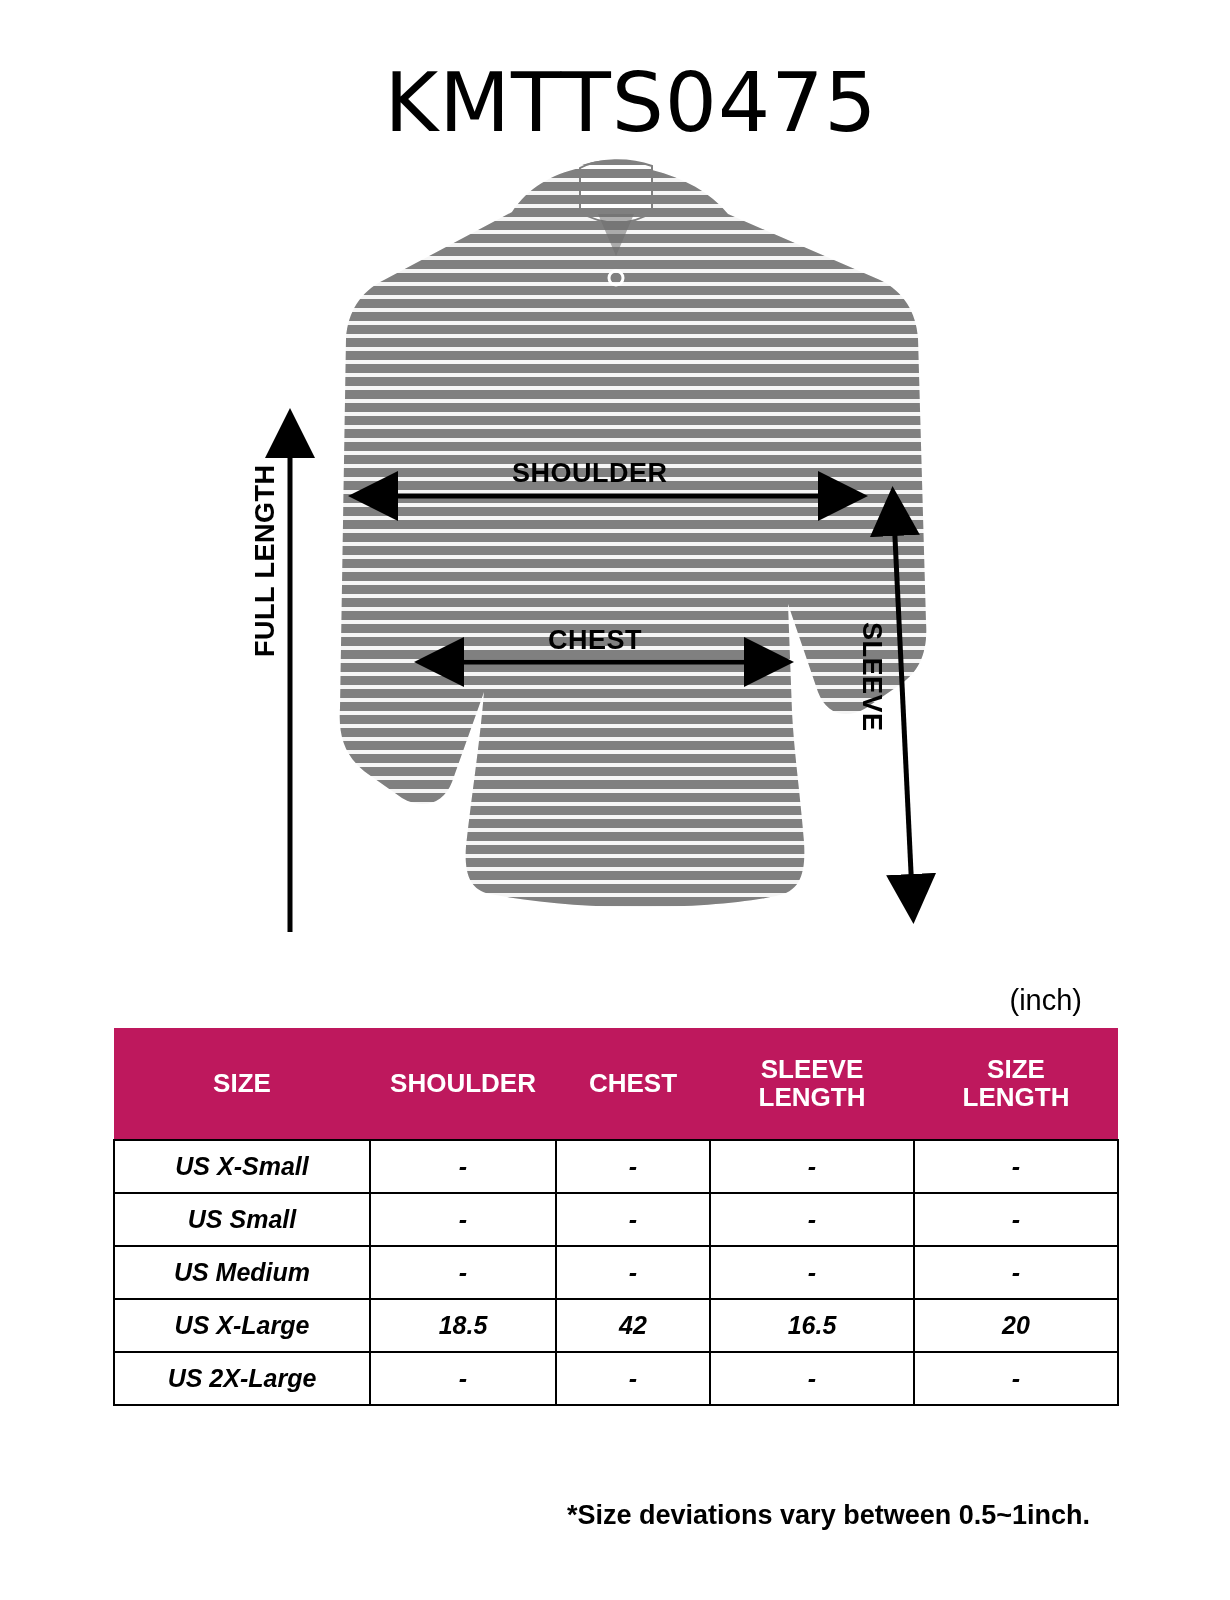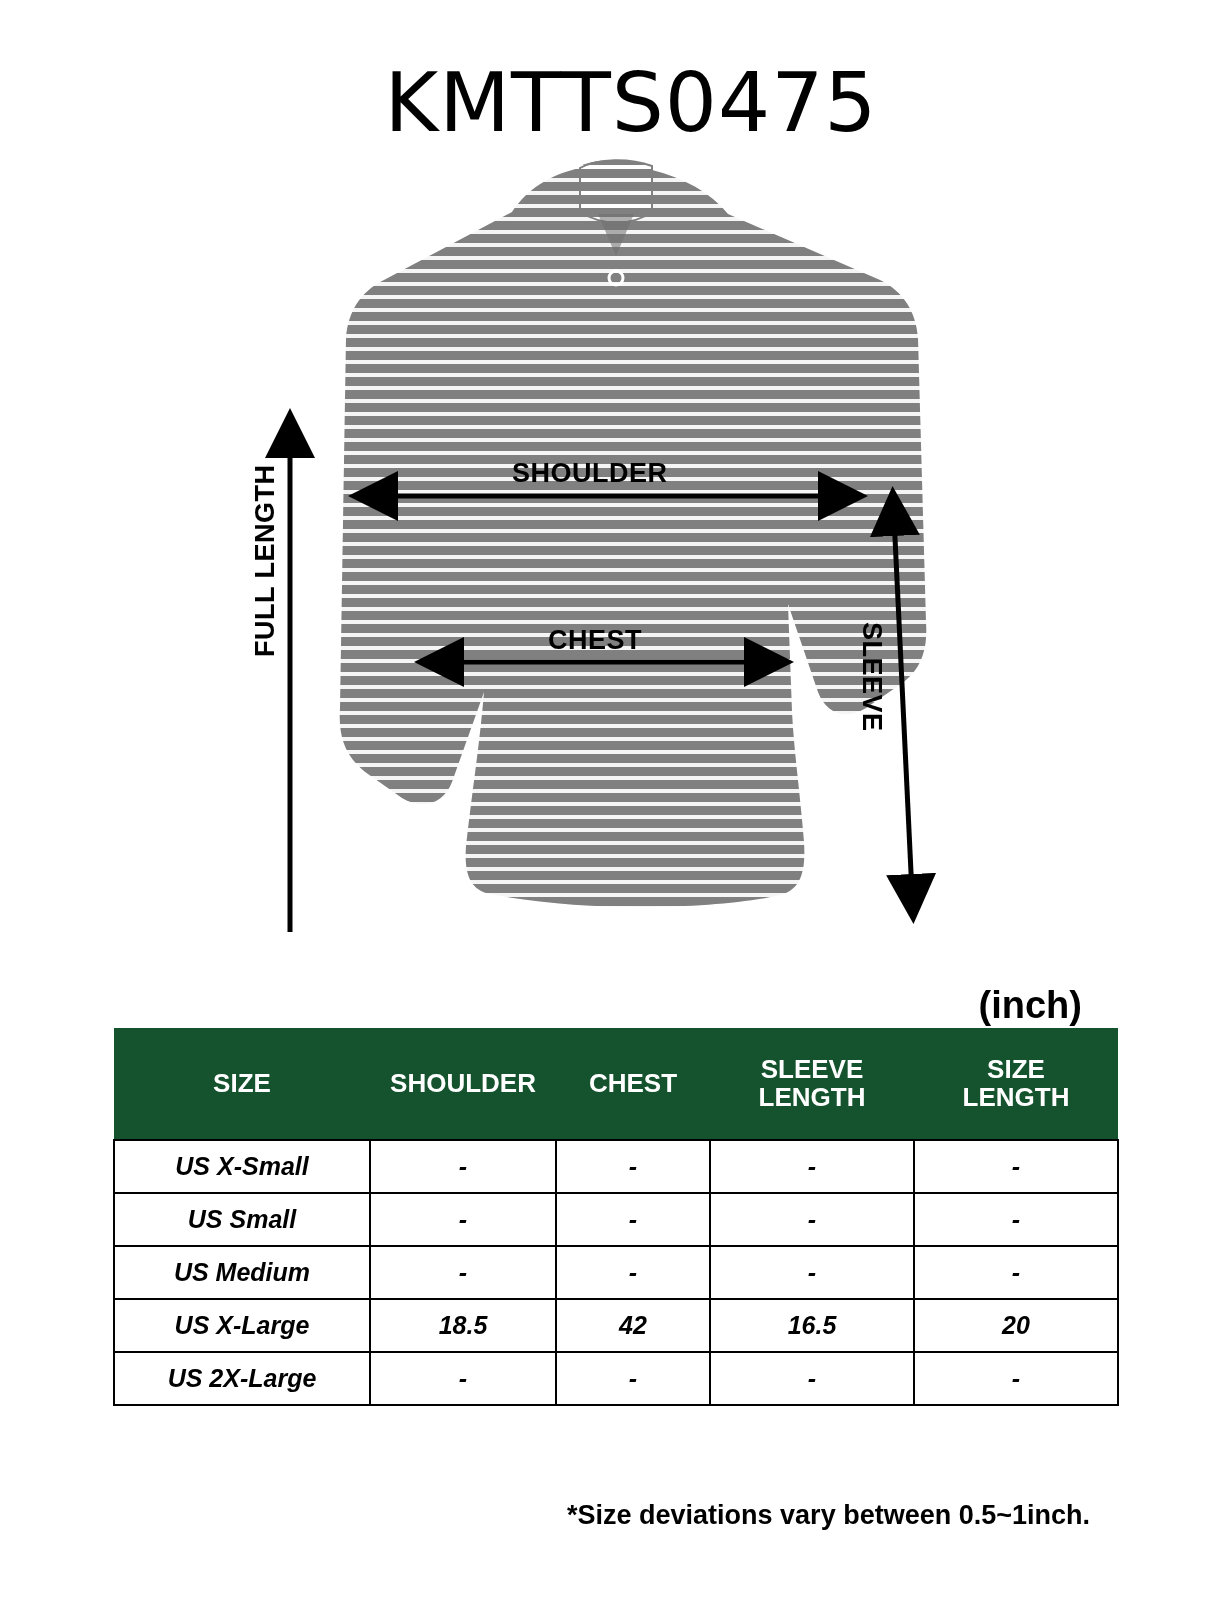--- a/index.html
+++ b/index.html
@@ -66,38 +66,38 @@
     transform-origin: left top;
   }
 
   .arrows { position: absolute; left: 0; top: 0; }
 
   
   .inch-note {
     position: absolute;
     right: 148px;
     top: 984px;
-    font-size: 38px;
-    font-weight: 700;
+    font-size: 29px;
+    font-weight: 400;
   }
 
   
   .table-wrap {
     position: absolute;
     left: 113px;
     top: 1028px;
     width: 1004px;
   }
   table.size-table {
     border-collapse: collapse;
     width: 1004px;
     table-layout: fixed;
   }
   table.size-table th {
-    background: #14532d;
+    background: #be185d;
     color: #ffffff;
     font-size: 26px;
     font-weight: 700;
     padding: 16px 2px;
     line-height: 1.05;
     text-align: center;
     border: none;
   }
   table.size-table thead tr { height: 112px; }
   table.size-table td {

